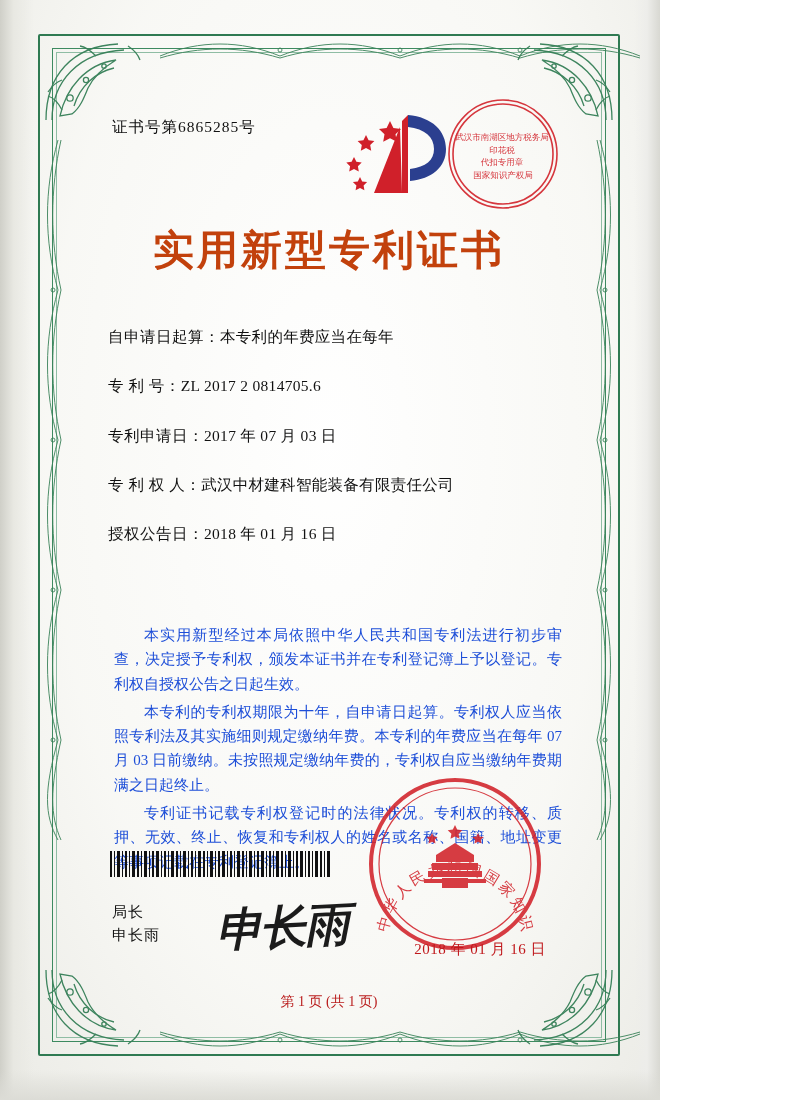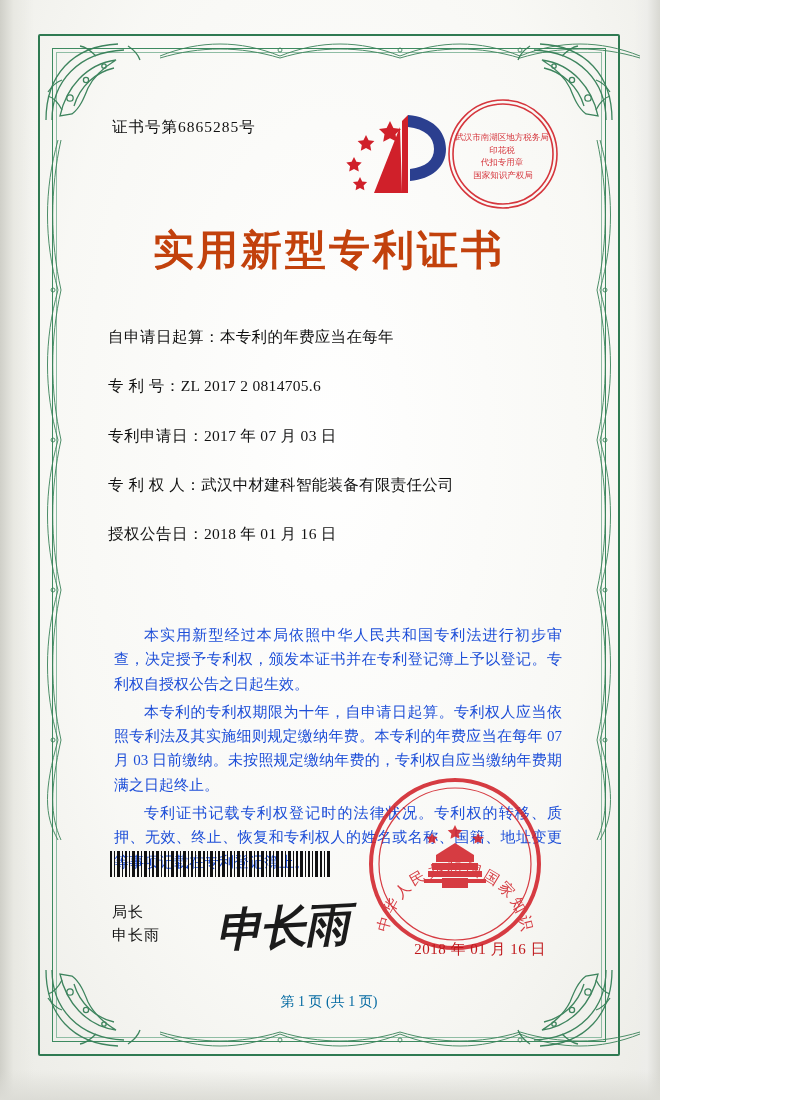--- a/index.html
+++ b/index.html
@@ -190,21 +190,21 @@
     font-size: 15px;
     color: #c0181c;
     letter-spacing: 0.5px;
   }
 
   .page-num {
     position: absolute;
     left: 0; right: 0; bottom: -6px;
     text-align: center;
     font-size: 14px;
-    color: #0369a1;
+    color: #b91c1c;
   }
 </style>
 </head>
 <body>
 
 <div class="page">
   <div class="paper-shade"></div>
   <div class="edge-left"></div>
   <div class="edge-right"></div>
   <div class="edge-bottom"></div>

